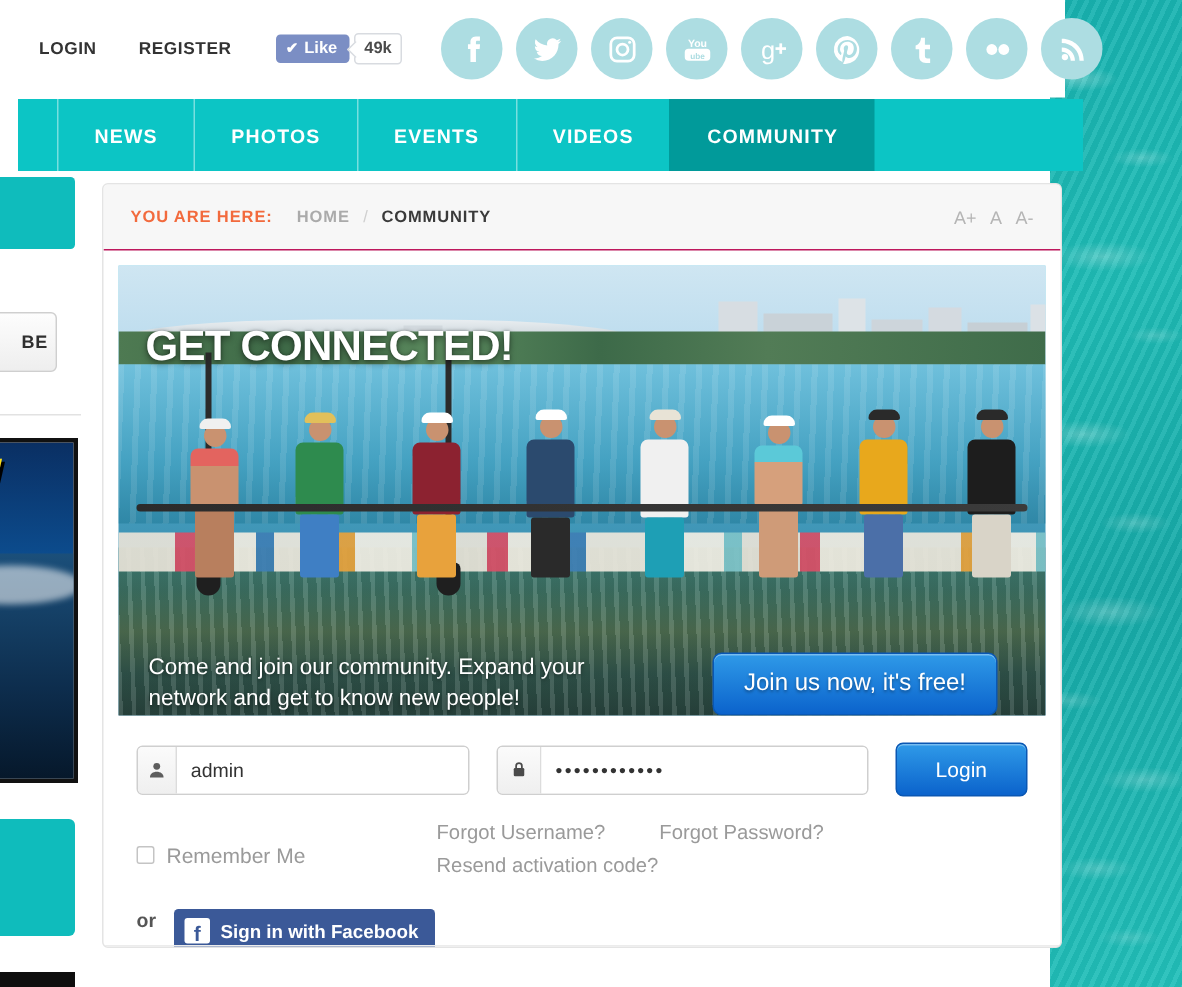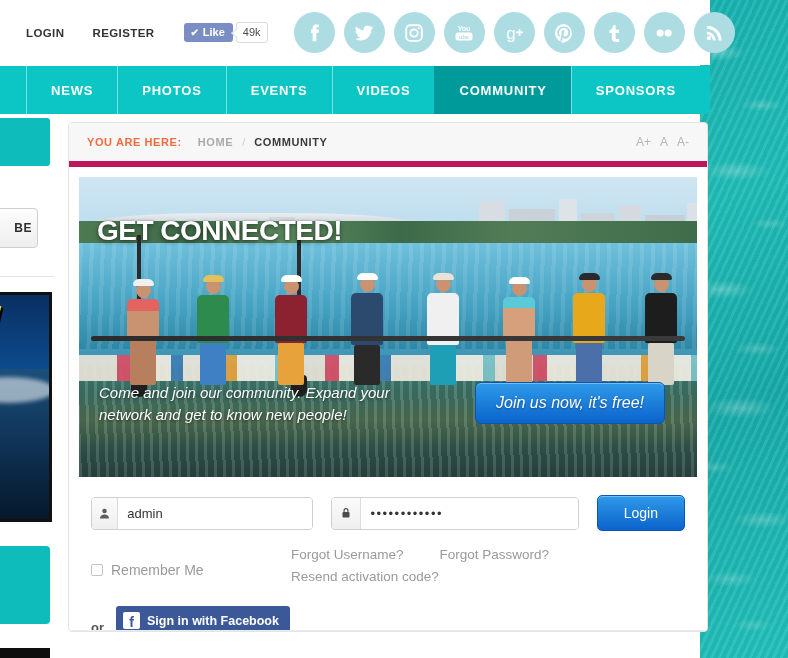--- a/index.html
+++ b/index.html
@@ -46,39 +46,39 @@
     display:flex; align-items:center; margin-left:16px; gap:3px;
   }
   .fb-like-btn{
     background:#7b8ec4; color:#fff; font-size:11px; font-weight:bold;
     padding:3px 8px 4px 6px; border-radius:3px; display:flex; align-items:center; gap:4px;
     cursor:pointer;
   }
   .fb-like-btn .chk{ font-size:10px; }
   .fb-count{
     position:relative; border:1px solid #d8dbe0; border-radius:3px;
-    background:#fff; color:#4a4a4a; font-size:11px; padding:3px 6px 4px;
+    background:#fff; color:#4a4a4a; font-size:11px; padding:3px 6px 4px;font-weight:bold;
   }
   .fb-count::before{
     content:""; position:absolute; left:-4px; top:50%; margin-top:-4px;
     width:7px; height:7px; background:#fff;
     border-left:1px solid #d8dbe0; border-bottom:1px solid #d8dbe0;
     transform:rotate(45deg);
   }
   .socials{ display:flex; gap:9px; margin-left:26px; align-items:center; }
   .soc{
     width:41px; height:41px; border-radius:50%; background:#addde2;
     display:flex; align-items:center; justify-content:center; cursor:pointer;
     color:#fff;
   }
   .soc svg{ display:block; }
 
   
   .nav{
-    position:absolute; top:66px; left:0; width:710px; height:48px;
+    position:absolute; top:66px; left:12px; width:710px; height:48px;
     background:#0cc5c5; display:flex; align-items:stretch;
   }
   .nav-pad{ width:26px; }
   .nav-item{
     display:flex; align-items:center; justify-content:center;
     padding:0 24px; color:#fff; font-size:13px; font-weight:bold;
     letter-spacing:.8px; cursor:pointer;
     border-left:1px solid rgba(255,255,255,.45);
   }
   .nav-item.active{ background:#019a9a; border-left-color:#019a9a; }
@@ -114,21 +114,21 @@
   }
   .side-teal-2{ position:absolute; left:-10px; top:432px; width:60px; height:78px; background:#0fbcbc; border-radius:4px;}
   .side-dark{ position:absolute; left:-12px; top:534px; width:62px; height:20px; background:#0e0e0e;}
 
   
   .content{
     position:absolute; left:68px; top:122px; width:640px; height:510px;
     background:#fff; border:1px solid #e4e4e4; border-radius:4px; overflow:hidden;
   }
   .crumbbar{
-    height:44px; background:#f7f7f7; border-bottom:6px solid #be185d;
+    height:44px; background:#f7f7f7; border-bottom:1px solid #be185d;
     display:flex; align-items:center; padding:0 18px;
   }
   .crumb-here{ color:#f26a3d; font-size:11px; font-weight:bold; letter-spacing:.6px;}
   .crumb-home{ color:#aaa; font-size:11px; font-weight:bold; letter-spacing:.6px; margin-left:16px; cursor:pointer;}
   .crumb-sep{ color:#cfcfcf; font-size:11px; margin:0 9px;}
   .crumb-cur{ color:#3a3a3a; font-size:11px; font-weight:bold; letter-spacing:.6px;}
   .fontsize{ margin-left:auto; display:flex; align-items:center; gap:9px; color:#b5b5b5; font-size:12px;}
   .fontsize span{ cursor:pointer; }
 
   
@@ -176,22 +176,22 @@
   .hbar{ position:absolute; left:2%; bottom:44px; width:96%; height:5px;
          background:linear-gradient(90deg,#2b2b2b,#3b3b3b); border-radius:3px;}
 
   .hero-title{
     position:absolute; left:18px; top:38px; font-size:28px; font-weight:bold;
     color:#fff; letter-spacing:-.5px;
     text-shadow:0 2px 5px rgba(0,0,0,.45), 0 0 2px rgba(0,0,0,.35);
     font-family:"Liberation Sans", sans-serif;
   }
   .hero-foot{
-    position:absolute; left:0; bottom:13px; width:100%; height:82px;
-    display:flex; align-items:flex-start; padding:0 20px;font-style:italic;
+    position:absolute; left:0; bottom:0; width:100%; height:82px;
+    display:flex; align-items:flex-end; padding:0 20px;
   }
   .hero-copy{
     color:#fff; font-size:15px; line-height:1.45; max-width:330px;
     text-shadow:0 1px 3px rgba(0,0,0,.55);
   }
   .join-btn{
     margin-left:auto; margin-right:12px;
     background:linear-gradient(#2f9ae8,#0b63cc);
     color:#fff; font-size:16px; padding:11px 20px; border-radius:6px;
     border:1px solid #0a57b3; cursor:pointer; text-shadow:0 1px 2px rgba(0,0,0,.35);
@@ -213,21 +213,21 @@
     background:linear-gradient(#2f9ae8,#0b63cc); color:#fff; font-size:14px;
     border:1px solid #0a57b3; border-radius:5px; padding:9px 26px; cursor:pointer;
     box-shadow:inset 0 1px 0 rgba(255,255,255,.35);
   }
   .row2{ display:flex; margin-top:16px;}
   .remember{ display:flex; align-items:center; gap:8px; color:#9a9a9a; font-size:14px; cursor:pointer; width:200px; padding-top:8px;}
   .cbox{ width:12px; height:12px; border:1px solid #c4c4c4; border-radius:2px; background:#fff;}
   .links{ display:flex; flex-direction:column; gap:7px; }
   .links-top{ display:flex; gap:36px;text-align:center; }
   .lnk{ color:#9a9a9a; font-size:13.5px; text-decoration:none; cursor:pointer;}
-  .row3{ display:flex; align-items:flex-end; gap:12px; margin-top:22px;}
+  .row3{ display:flex; align-items:flex-start; gap:12px; margin-top:22px;}
   .or{ color:#555; font-size:13px; font-weight:bold;}
   .fb-signin{
     display:flex; align-items:center; gap:7px; background:#3b5998; color:#fff;
     font-size:12.5px; font-weight:bold; padding:6px 11px 6px 7px; border-radius:3px; cursor:pointer;
   }
   .fb-sq{ width:17px; height:17px; background:#fff; border-radius:2px; color:#3b5998;
           font-weight:bold; font-size:14px; display:flex; align-items:flex-end; justify-content:center; line-height:1;}
   .bottom-rule{ position:absolute; left:0; bottom:0; width:100%; height:1px; background:#ececec;}
 </style>
 </head>
@@ -308,21 +308,20 @@
   </div>
 </div>
 
 <div class="nav">
   <div class="nav-pad"></div>
   <div class="nav-item">NEWS</div>
   <div class="nav-item">PHOTOS</div>
   <div class="nav-item">EVENTS</div>
   <div class="nav-item">VIDEOS</div>
   <div class="nav-item active">COMMUNITY</div>
-  <div class="nav-item">SPONSORS</div>
 </div>
 
 <div class="side">
   <div class="side-teal-1"></div>
   <div class="side-card">BE</div>
   <div class="side-rule"></div>
   <div class="side-ad">
     <div class="wave"></div>
     <div class="ad1">S!</div>
 

